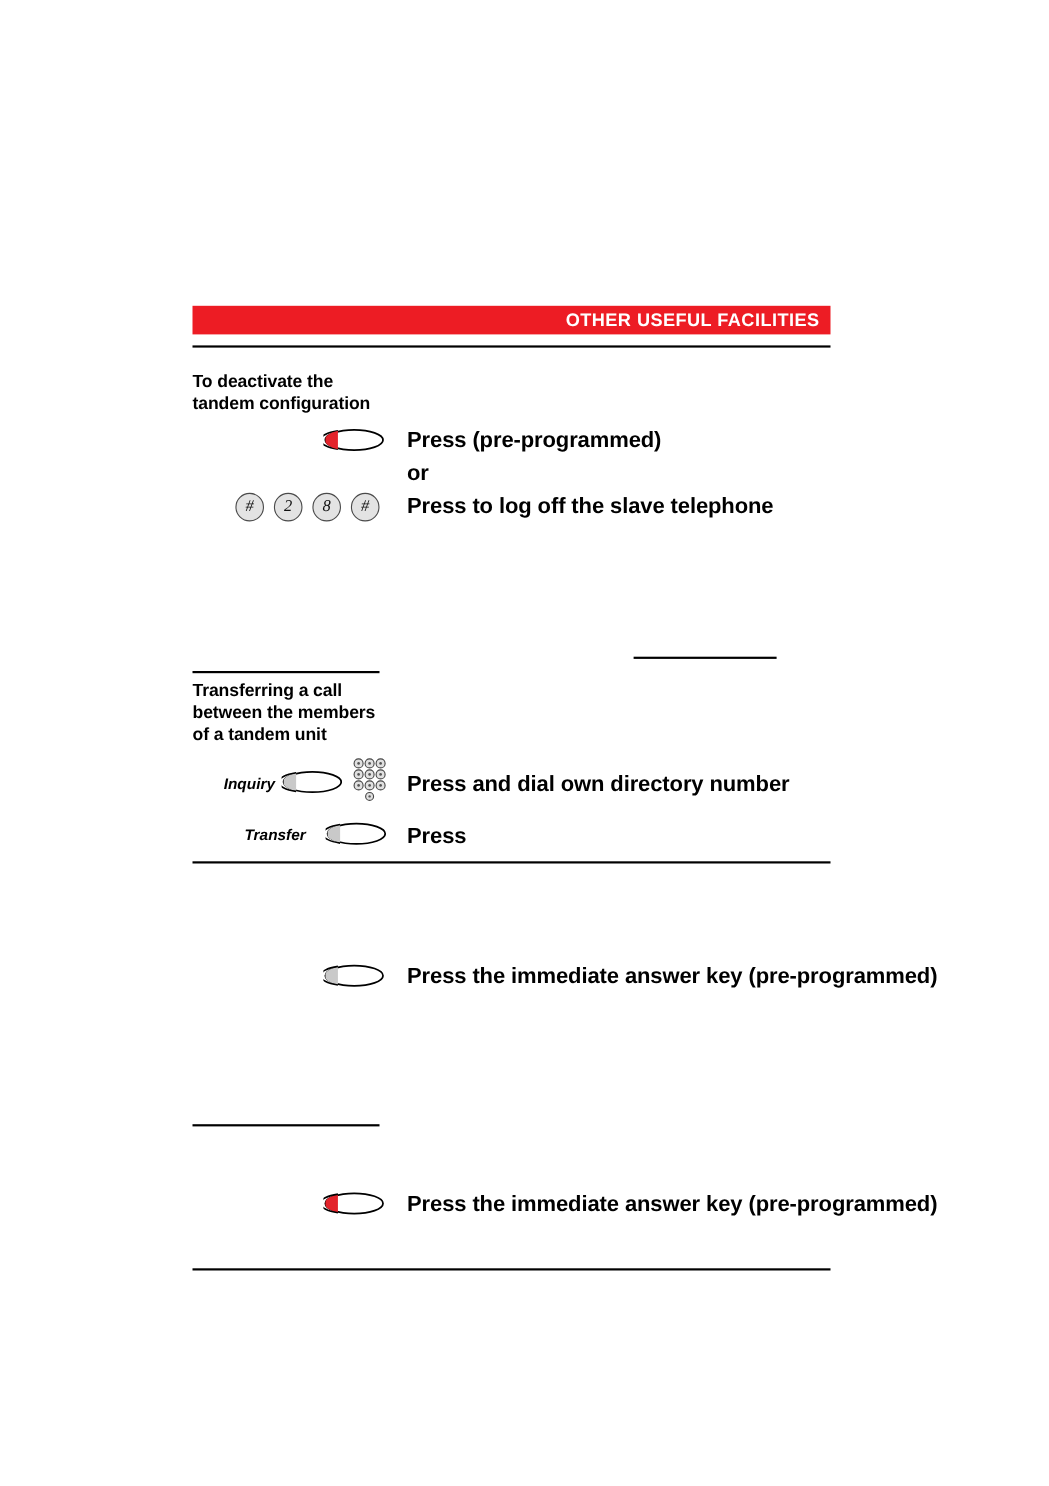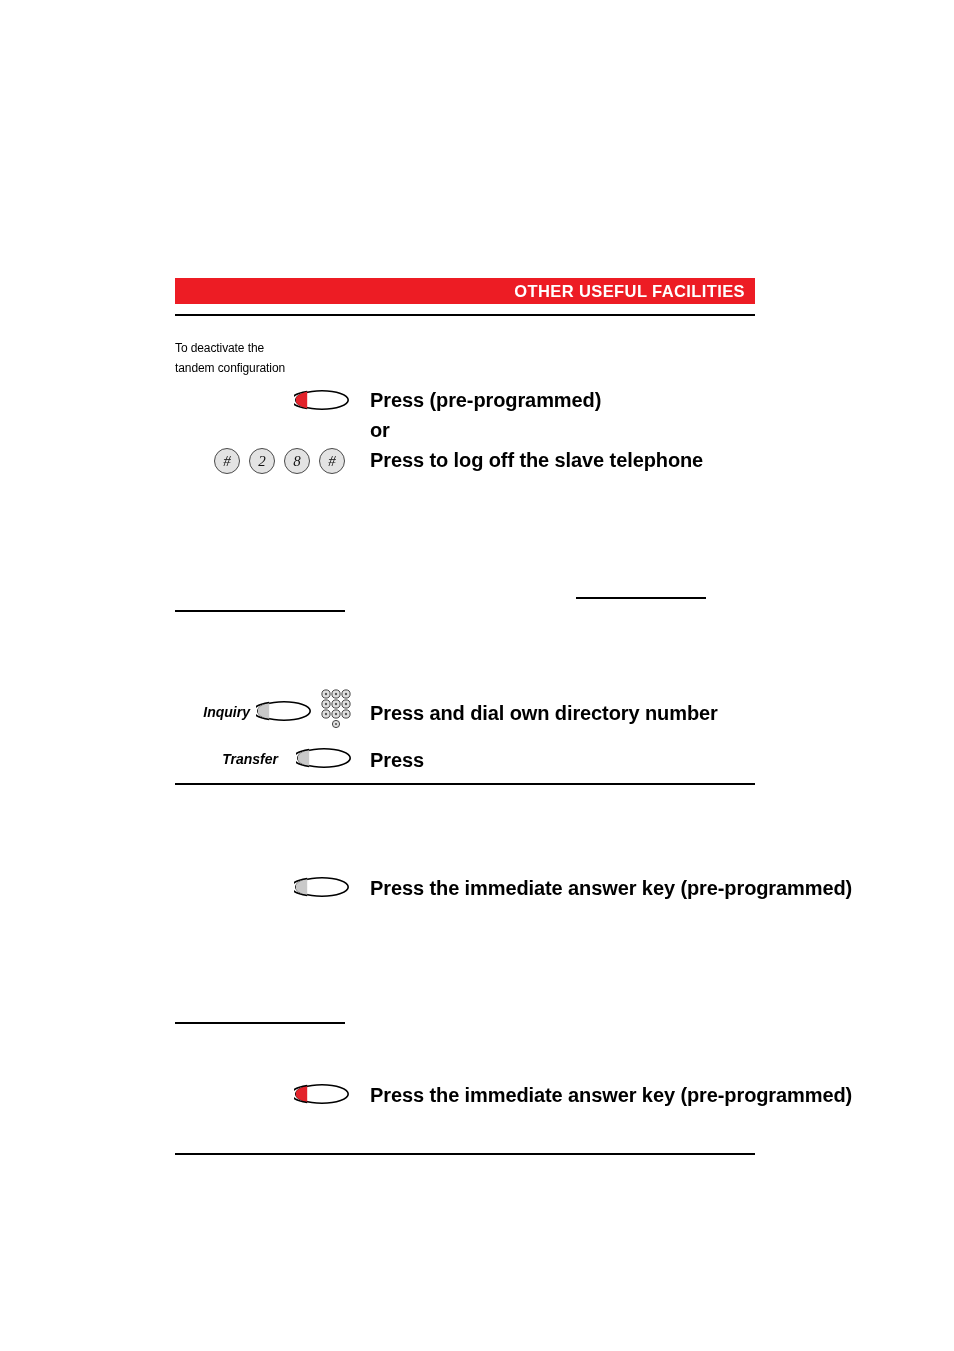--- a/index.html
+++ b/index.html
@@ -50,22 +50,22 @@
   .rule {
     position: absolute;
     background: #000000;
     height: 2px;
   }
   .rule.thin { height: 1.6px; }
 
   
   .sec-head {
     position: absolute;
-    font-size: 12px;
-    font-weight: normal;
+    font-size: 16px;
+    font-weight: bold;
     line-height: 20px;
     white-space: pre-line;
     letter-spacing: -0.1px;
   }
   .instr {
     position: absolute;
     font-size: 20px;
     font-weight: bold;
     line-height: 20px;
     letter-spacing: -0.1px;
@@ -157,20 +157,23 @@
   </div>
   <div class="rkey" style="left:319px; top:400px;">
     <span>#</span>
   </div>
   <div class="instr" style="left:370px; top:402px;">Press to log off the slave telephone</div>
 
   <div class="rule thin" style="left:576px; top:549px; width:130px;"></div>
 
   <div class="rule thin" style="left:175px; top:562px; width:170px;"></div>
 
+  <div class="sec-head" style="left:175px; top:571px; width:260px;">Transferring a call
+between the members
+of a tandem unit</div>
 
   <div class="keylabel" style="left:140px; top:654px; width:110px;">Inquiry</div>
   <div class="okey" style="left:256px; top:652px;">
     <svg viewBox="0 0 56 22" xmlns="http://www.w3.org/2000/svg">
       <ellipse cx="28" cy="11" rx="26.2" ry="9.2" fill="#ffffff" stroke="#000000" stroke-width="1.6"></ellipse>
       <path d="M 1.9 11 A 26.2 9.2 0 0 1 13.2 2.55 L 13.2 19.45 A 26.2 9.2 0 0 1 1.9 11 Z" fill="#c9c9c9"></path>
       <path d="M 13.2 2.55 A 26.2 9.2 0 0 0 13.2 19.45" fill="none" stroke="#000000" stroke-width="1.5"></path>
     </svg>
   </div>
 

